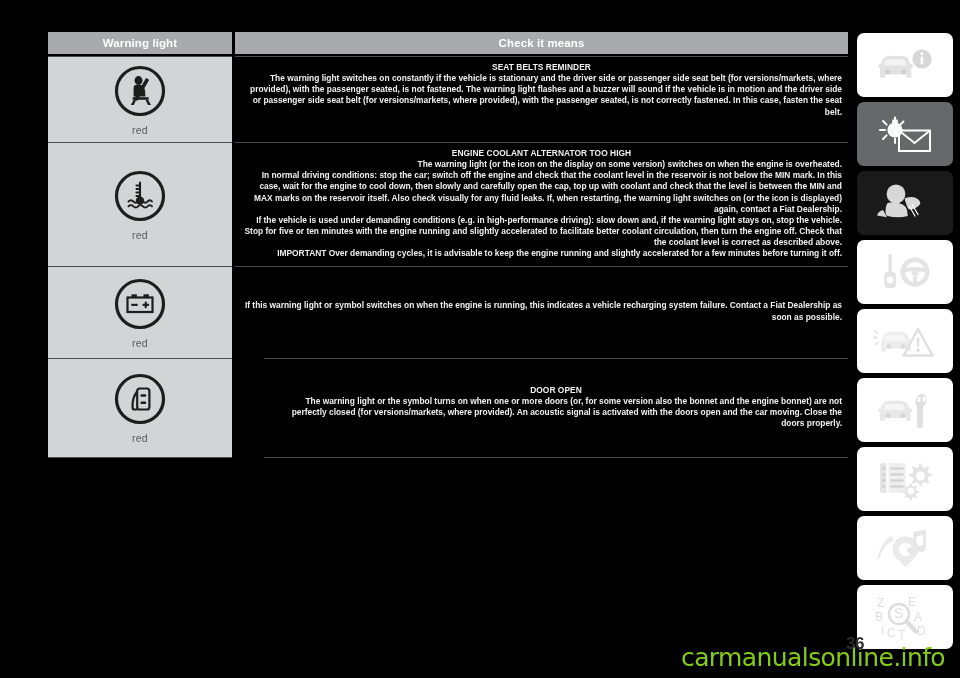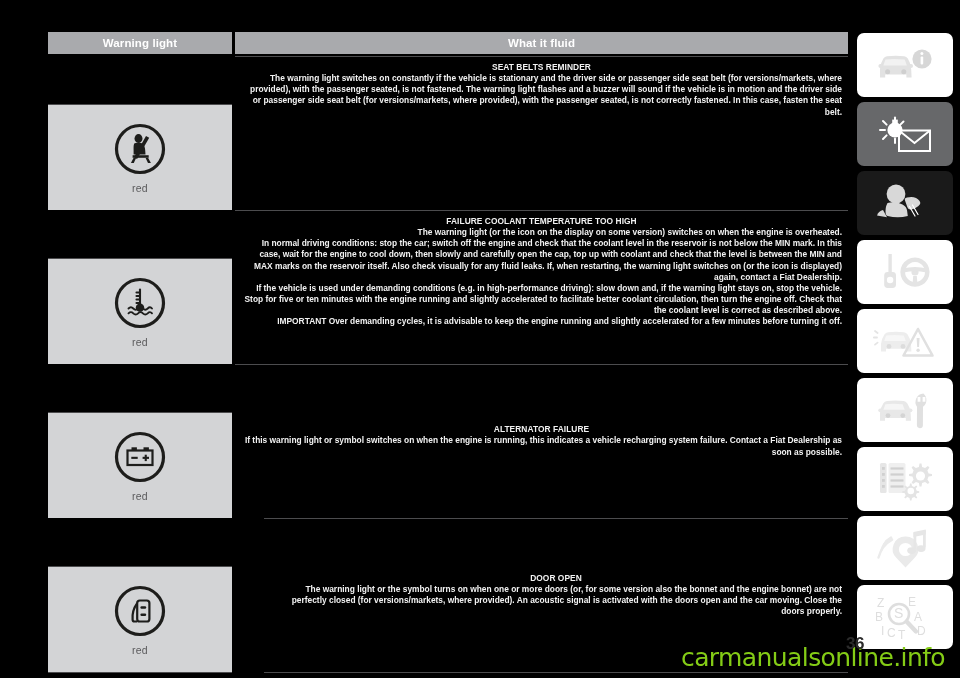--- a/index.html
+++ b/index.html
@@ -51,22 +51,21 @@
     align-items: stretch;
   }
   .cell-left {
     width: 184px;
     background: #d3d4d6;
     border-top: 1.5px solid #4c4c4e;
     display: flex;
     flex-direction: column;
     align-items: center;
     justify-content: center;
-    padding: 16px 0;
-    margin-top: 48px;
+    padding: 6px 0;
   }
   .row-last .cell-left { border-bottom: 1.5px solid #4c4c4e; }
 
   .gap { width: 3px; background: #000; }
 
   .cell-right {
     flex: 1;
     background: #000000;
     border-top: 1.5px solid #4c4c4e;
     padding: 5px 6px 6px 6px;
@@ -152,21 +151,21 @@
 </head>
 <body>
 
 <div id="page">
 
   <div id="table-wrap">
 
     <div class="head-row">
       <div class="head-cell head-left">Warning light</div>
       <div class="head-gap"></div>
-      <div class="head-cell head-right">What it fluid</div>
+      <div class="head-cell head-right">Check it means</div>
     </div>
 
     <div class="body-row">
       <div class="cell-left">
         <div class="sym-wrap">
           <svg width="54" height="54" viewBox="0 0 54 54">
             <circle cx="27" cy="27" r="23.5" fill="none" stroke="#1d1d1b" stroke-width="3.2"></circle>
             <g fill="#1d1d1b">
               <ellipse cx="25.5" cy="16.5" rx="4" ry="4.4"></ellipse>
               <path d="M21.2 21.5 c3.5 -1.4 6.4 -1.3 8.6 0.6 c1.6 1.4 2.2 3.6 2.4 6.2 l0.3 4.1 l-11.9 0 l0 -4.2 c0 -2.8 -0.2 -4.8 0.6 -6.7 z"></path>
@@ -205,21 +204,21 @@
               <path d="M15.5 37.3 q2.4 -2.4 4.8 0 q2.4 2.4 4.8 0 q2.4 -2.4 4.8 0 q2.4 2.4 4.8 0 q2.4 -2.4 4.3 0"></path>
             </g>
           </svg>
         </div>
         <div class="colour-label">red</div>
       </div>
 
       <div class="gap"></div>
 
       <div class="cell-right">
-        <div class="sec-title">FAILURE COOLANT TEMPERATURE TOO HIGH</div>
+        <div class="sec-title">ENGINE COOLANT ALTERNATOR TOO HIGH</div>
         <div class="sec-body">
           <p>The warning light (or the icon on the display on some version) switches on when the engine is overheated.</p>
           <p>In normal driving conditions: stop the car; switch off the engine and check that the coolant level in the reservoir is not below the MIN mark. In this case, wait for the engine to cool down, then slowly and carefully open the cap, top up with coolant and check that the level is between the MIN and MAX marks on the reservoir itself. Also check visually for any fluid leaks. If, when restarting, the warning light switches on (or the icon is displayed) again, contact a Fiat Dealership.</p>
           <p>If the vehicle is used under demanding conditions (e.g. in high-performance driving): slow down and, if the warning light stays on, stop the vehicle. Stop for five or ten minutes with the engine running and slightly accelerated to facilitate better coolant circulation, then turn the engine off. Check that the coolant level is correct as described above.</p>
           <p>IMPORTANT Over demanding cycles, it is advisable to keep the engine running and slightly accelerated for a few minutes before turning it off.</p>
         </div>
       </div>
     </div>
 
     <div class="body-row">
@@ -234,21 +233,20 @@
             <rect x="29.6" y="26.8" width="6.4" height="2.1" fill="#1d1d1b"></rect>
             <rect x="31.7" y="24.7" width="2.1" height="6.4" fill="#1d1d1b"></rect>
           </svg>
         </div>
         <div class="colour-label">red</div>
       </div>
 
       <div class="gap"></div>
 
       <div class="cell-right" style="display:flex;flex-direction:column;justify-content:center">
-        <div class="sec-title">ALTERNATOR FAILURE</div>
         <div class="sec-body">
           <p>If this warning light or symbol switches on when the engine is running, this indicates a vehicle recharging system failure. Contact a Fiat Dealership as soon as possible.</p>
         </div>
       </div>
     </div>
 
     <div class="body-row row-last">
       <div class="cell-left" style="min-height:100px">
         <div class="sym-wrap">
           <svg width="54" height="54" viewBox="0 0 54 54">

